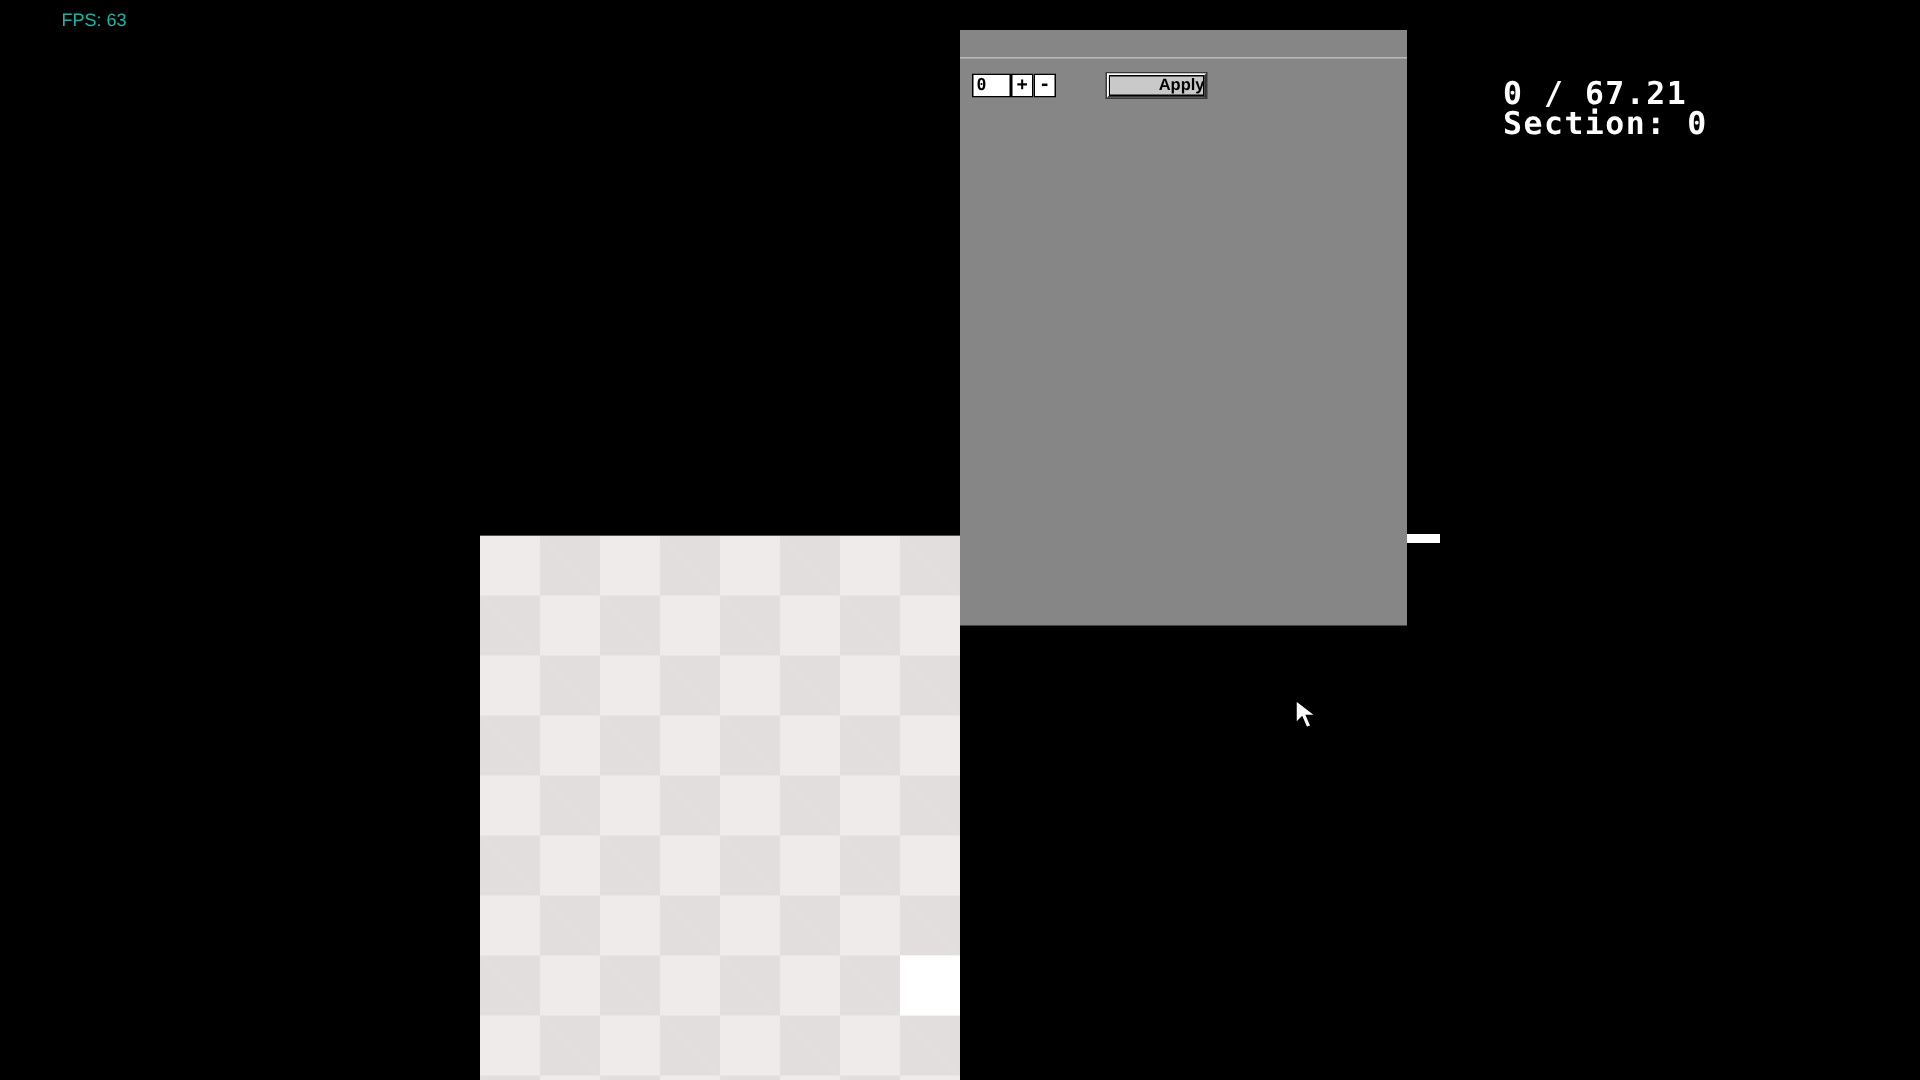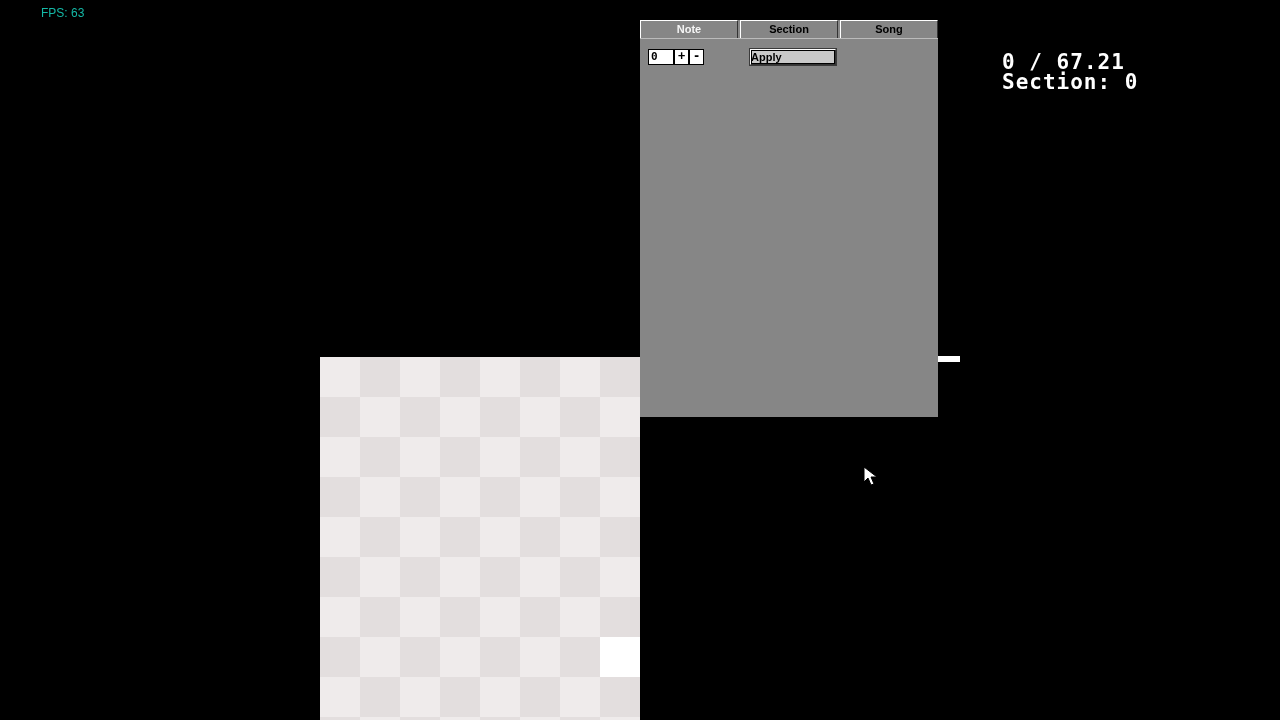--- a/index.html
+++ b/index.html
@@ -109,37 +109,36 @@
     line-height: 12px;
     text-align: center;
     cursor: pointer;
     user-select: none;
     font-family: monospace;
   }
   .apply-btn {
     position: absolute;
     left: 98px;
     top: 10px;
-    width: 86px;
+    width: 66px;
     height: 16px;
     background: #c9c9c9;
     border-top: 1px solid #fff;
     border-left: 1px solid #fff;
     border-right: 1px solid #333;
     border-bottom: 1px solid #333;
     box-shadow: 0 0 0 1px #000 inset, 0 0 0 1px #3a3a3a;
     font-family: "Comic Sans MS", "Arial Black", sans-serif;
     font-weight: bold;
     font-size: 11px;
-    text-align: left;
+    text-align: right;
     line-height: 14px;
     color: #000;
     cursor: pointer;
     user-select: none;
-    margin-left: 12px;
   }
 
   .track-marker {
     position: absolute;
     left: 938px;
     top: 356px;
     width: 22px;
     height: 6px;
     background: #fff;
   }
@@ -173,25 +172,20 @@
   <span>FPS:</span>
   <span>63</span>
 </div>
 
 <div class="checker">
   <div class="checker-inner"></div>
 </div>
 <div class="white-square"></div>
 
 <div class="panel">
-  <div class="tabs">
-    <div class="tab active">Note</div>
-    <div class="tab">Section</div>
-    <div class="tab">Song</div>
-  </div>
   <div class="panel-body">
     <div class="stepper">
       <div class="stepper-input">0</div>
       <div class="step-btn">+</div>
       <div class="step-btn">-</div>
     </div>
     <div class="apply-btn">Apply</div>
   </div>
 </div>
 

